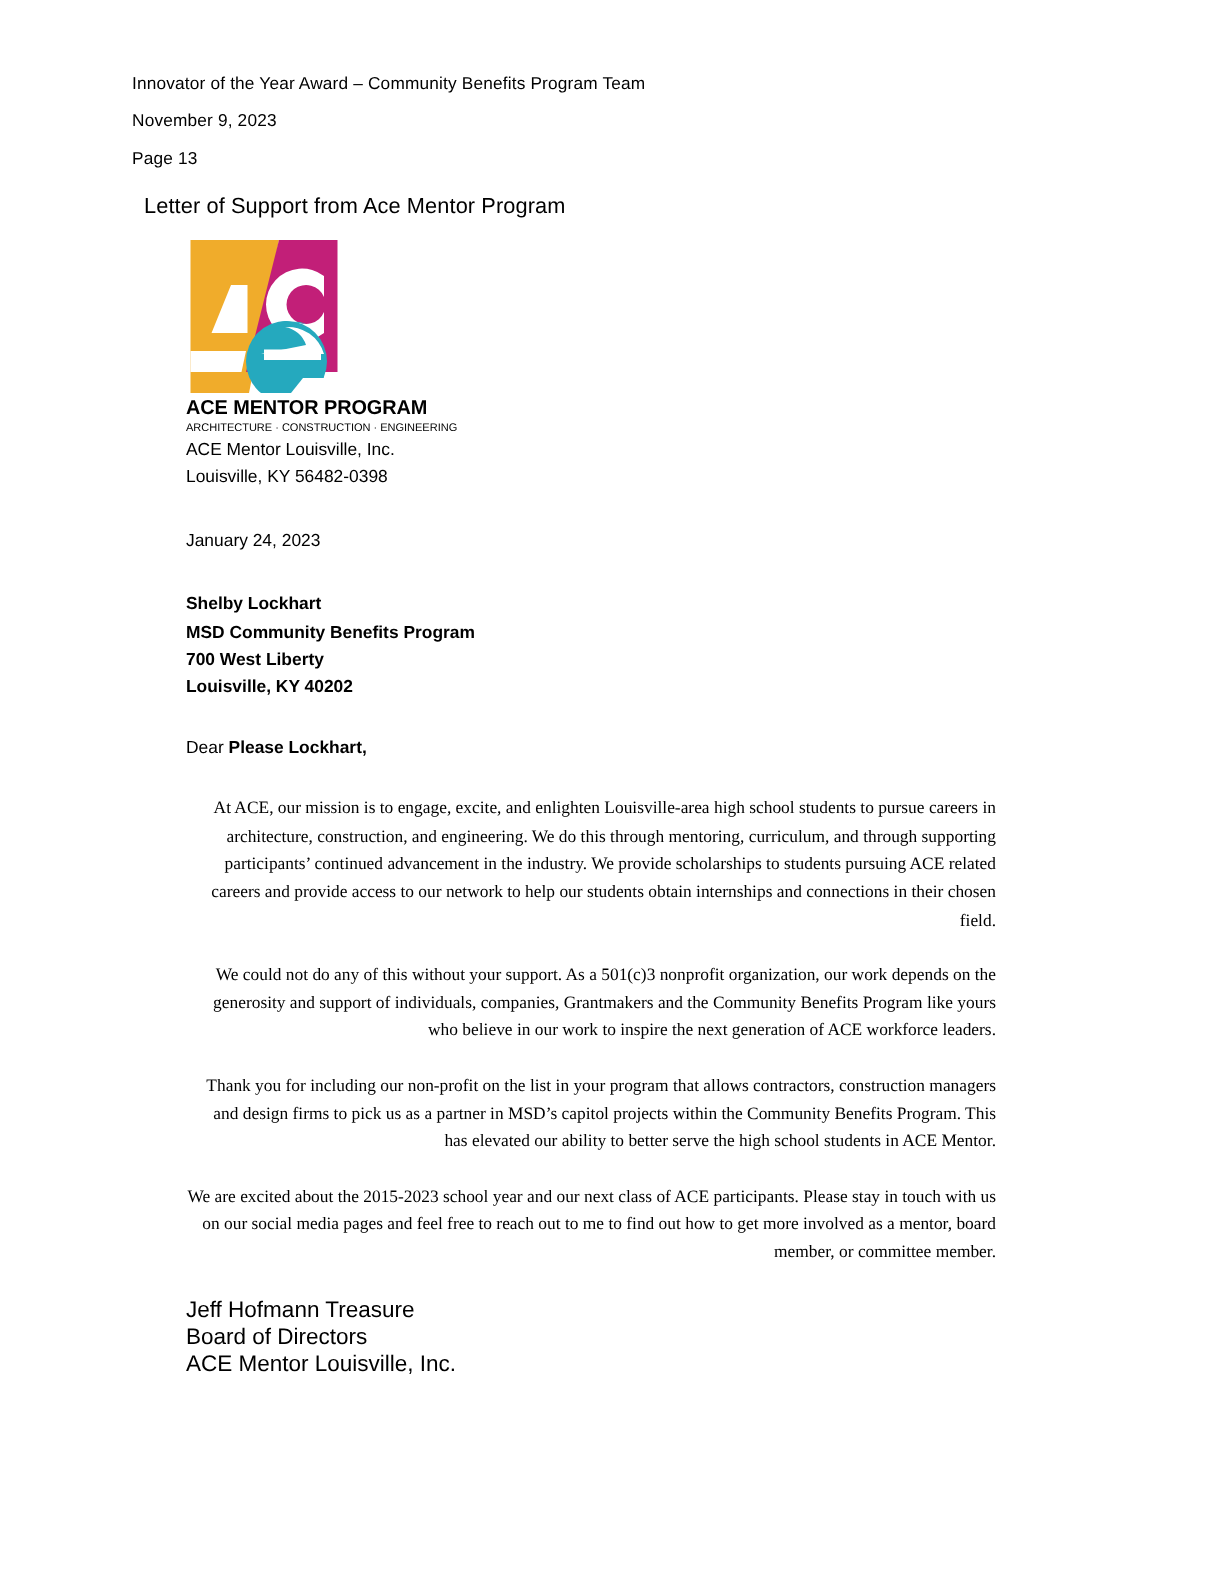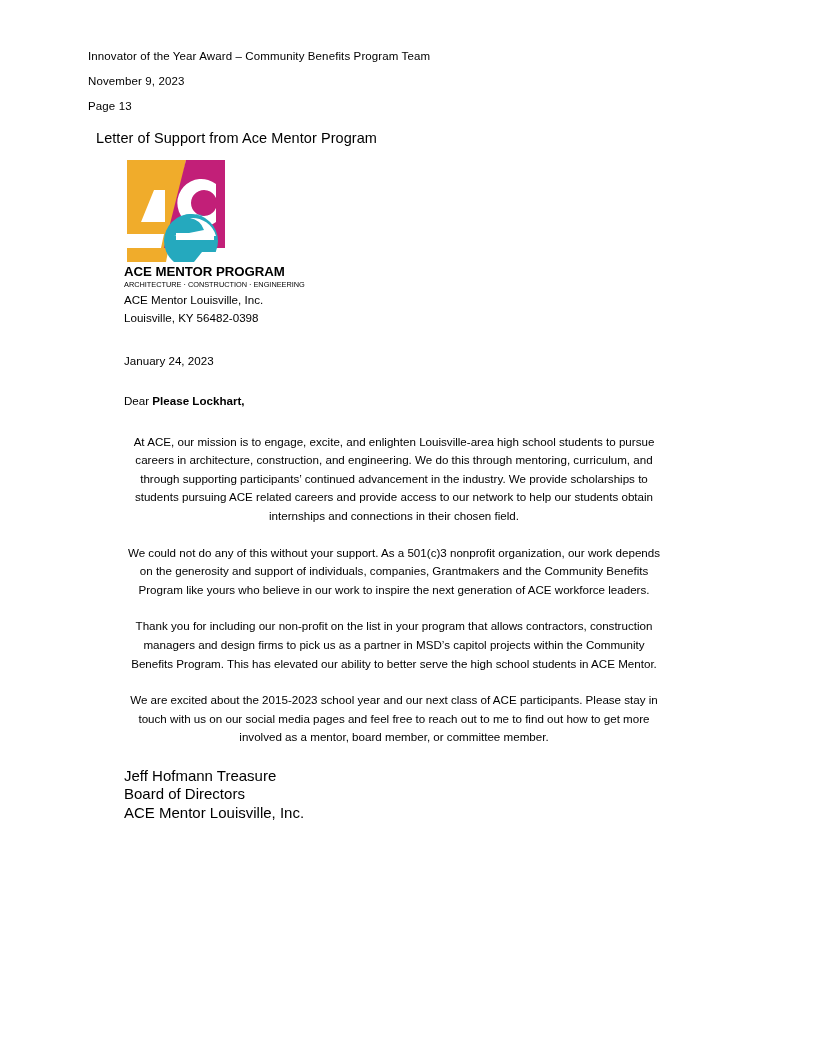--- a/index.html
+++ b/index.html
@@ -117,21 +117,22 @@
     color: #000;
   }
   .salutation b { font-weight: bold; }
 
   .body-copy { margin-top: 22px; width: 540px; }
   .body-copy p {
     margin: 0 0 18px 0;
     font-size: 11.6px;
     line-height: 18.6px;
     color: #000;
-    text-align: center;
+    text-align: right;
+    font-family: Liberation Serif, serif;
   }
   .closing {
     margin-top: 16px;
     font-size: 11.6px;
     line-height: 18.4px;
     color: #000;
   }
   .signature { margin-top: 20px; }
   .signature .line {
     font-size: 15px;
@@ -183,20 +184,26 @@
       <div class="wm-sub">ARCHITECTURE · CONSTRUCTION · ENGINEERING</div>
     </div>
 
     <div class="addr-block">
       <div class="line">ACE Mentor Louisville, Inc.</div>
       <div class="line">Louisville, KY 56482-0398</div>
     </div>
 
     <div class="letter-date">January 24, 2023</div>
 
+    <div class="recipient">
+      <div class="line">Shelby Lockhart</div>
+      <div class="line">MSD Community Benefits Program</div>
+      <div class="line">700 West Liberty</div>
+      <div class="line">Louisville, KY 40202</div>
+    </div>
 
     <div class="salutation"><span>Dear </span><b>Please Lockhart,</b></div>
 
     <div class="body-copy">
       <p>At ACE, our mission is to engage, excite, and enlighten Louisville-area high school students to pursue careers in architecture, construction, and engineering. We do this through mentoring, curriculum, and through supporting participants’ continued advancement in the industry. We provide scholarships to students pursuing ACE related careers and provide access to our network to help our students obtain internships and connections in their chosen field.</p>
       <p>We could not do any of this without your support. As a 501(c)3 nonprofit organization, our work depends on the generosity and support of individuals, companies, Grantmakers and the Community Benefits Program like yours who believe in our work to inspire the next generation of ACE workforce leaders.</p>
       <p>Thank you for including our non-profit on the list in your program that allows contractors, construction managers and design firms to pick us as a partner in MSD’s capitol projects within the Community Benefits Program. This has elevated our ability to better serve the high school students in ACE Mentor.</p>
       <p>We are excited about the 2015-2023 school year and our next class of ACE participants. Please stay in touch with us on our social media pages and feel free to reach out to me to find out how to get more involved as a mentor, board member, or committee member.</p>
     </div>
 

